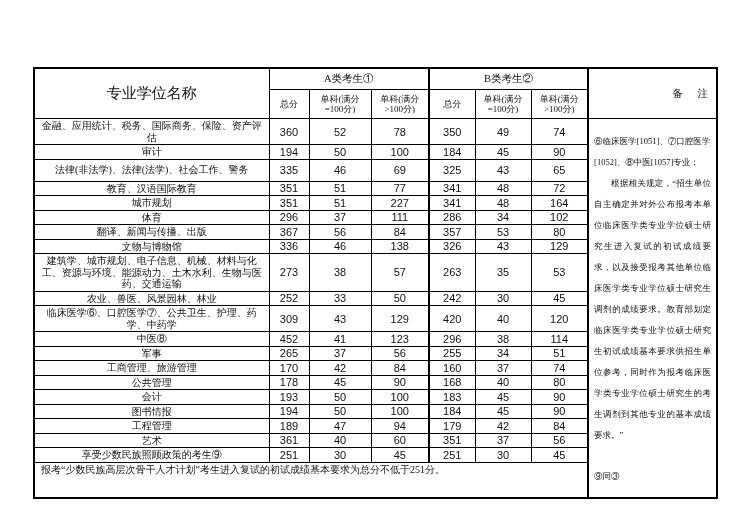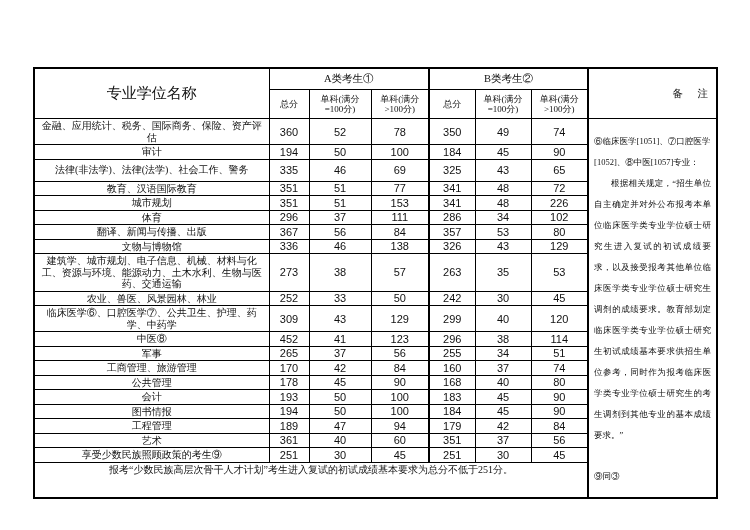--- a/index.html
+++ b/index.html
@@ -43,21 +43,21 @@
 
   td.remarks {
     vertical-align:top; text-align:left;
     padding:12px 5px 0 5px; font-size:8.5px; line-height:21px;
   }
   td.remarks .rp2 { text-indent:2em; text-align:justify; }
   td.remarks .rp3 { margin-top:20px; }
 
   tr.foot-row { height:32px; }
   tr.foot-row td.foot {
-    text-align:center; vertical-align:middle;
+    text-align:left; vertical-align:middle;
     font-size:10px; padding:0 6px 20px 6px;
   }
 </style>
 </head>
 <body>
 
 <div class="page">
 
 
   <table class="score-table">
@@ -130,24 +130,24 @@
           <td class="num">51</td>
           <td class="num">77</td>
           <td class="num bl2">341</td>
           <td class="num">48</td>
           <td class="num">72</td>
         </tr>
         <tr class="r4">
           <td class="name">城市规划</td>
           <td class="num">351</td>
           <td class="num">51</td>
-          <td class="num">153</td>
+          <td class="num">227</td>
           <td class="num bl2">341</td>
           <td class="num">48</td>
-          <td class="num">226</td>
+          <td class="num">164</td>
         </tr>
         <tr class="r5">
           <td class="name">体育</td>
           <td class="num">296</td>
           <td class="num">37</td>
           <td class="num">111</td>
           <td class="num bl2">286</td>
           <td class="num">34</td>
           <td class="num">102</td>
         </tr>
@@ -185,21 +185,21 @@
           <td class="num">50</td>
           <td class="num bl2">242</td>
           <td class="num">30</td>
           <td class="num">45</td>
         </tr>
         <tr class="r10">
           <td class="name">临床医学⑥、口腔医学⑦、公共卫生、护理、药学、中药学</td>
           <td class="num">309</td>
           <td class="num">43</td>
           <td class="num">129</td>
-          <td class="num bl2">299</td>
+          <td class="num bl2">420</td>
           <td class="num">40</td>
           <td class="num">120</td>
         </tr>
         <tr class="r11">
           <td class="name">中医⑧</td>
           <td class="num">452</td>
           <td class="num">41</td>
           <td class="num">123</td>
           <td class="num bl2">296</td>
           <td class="num">38</td>

